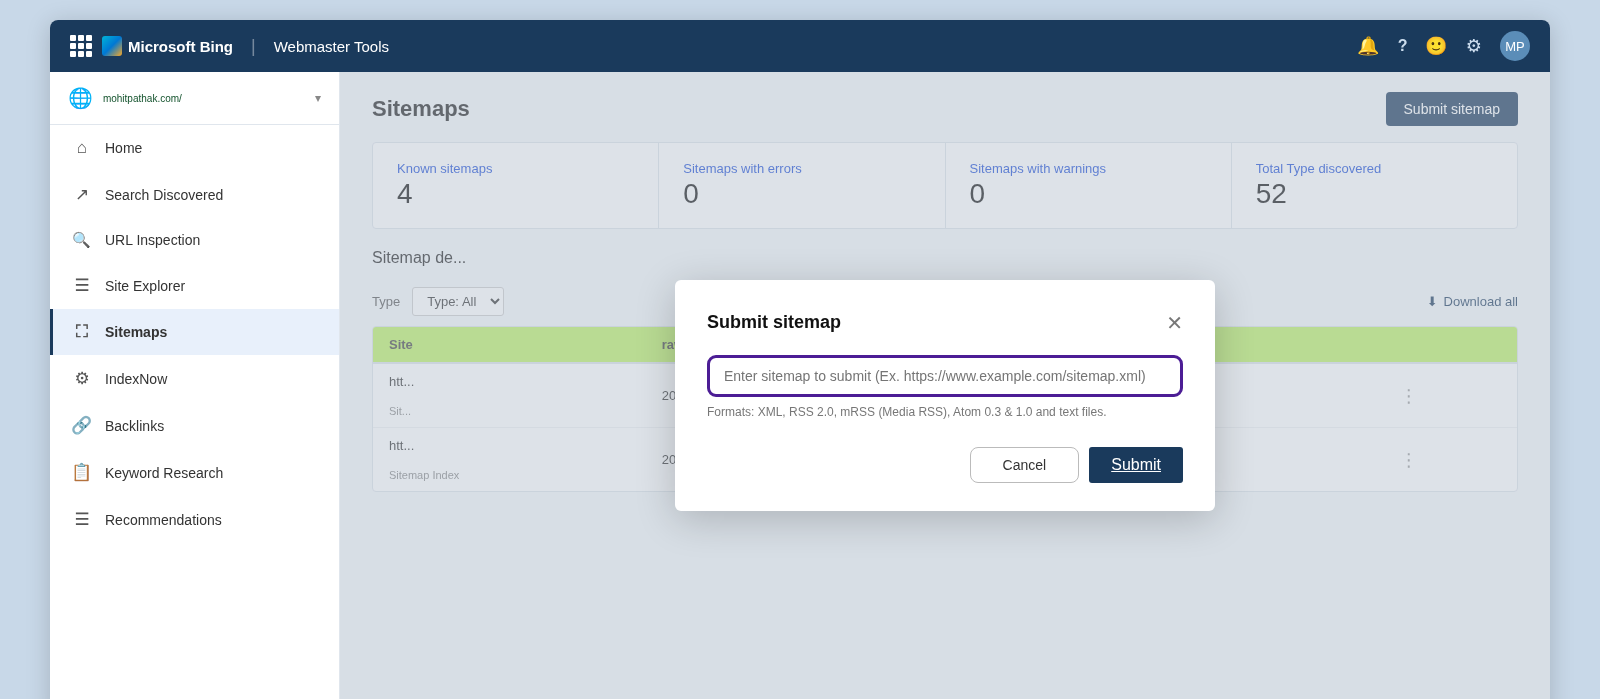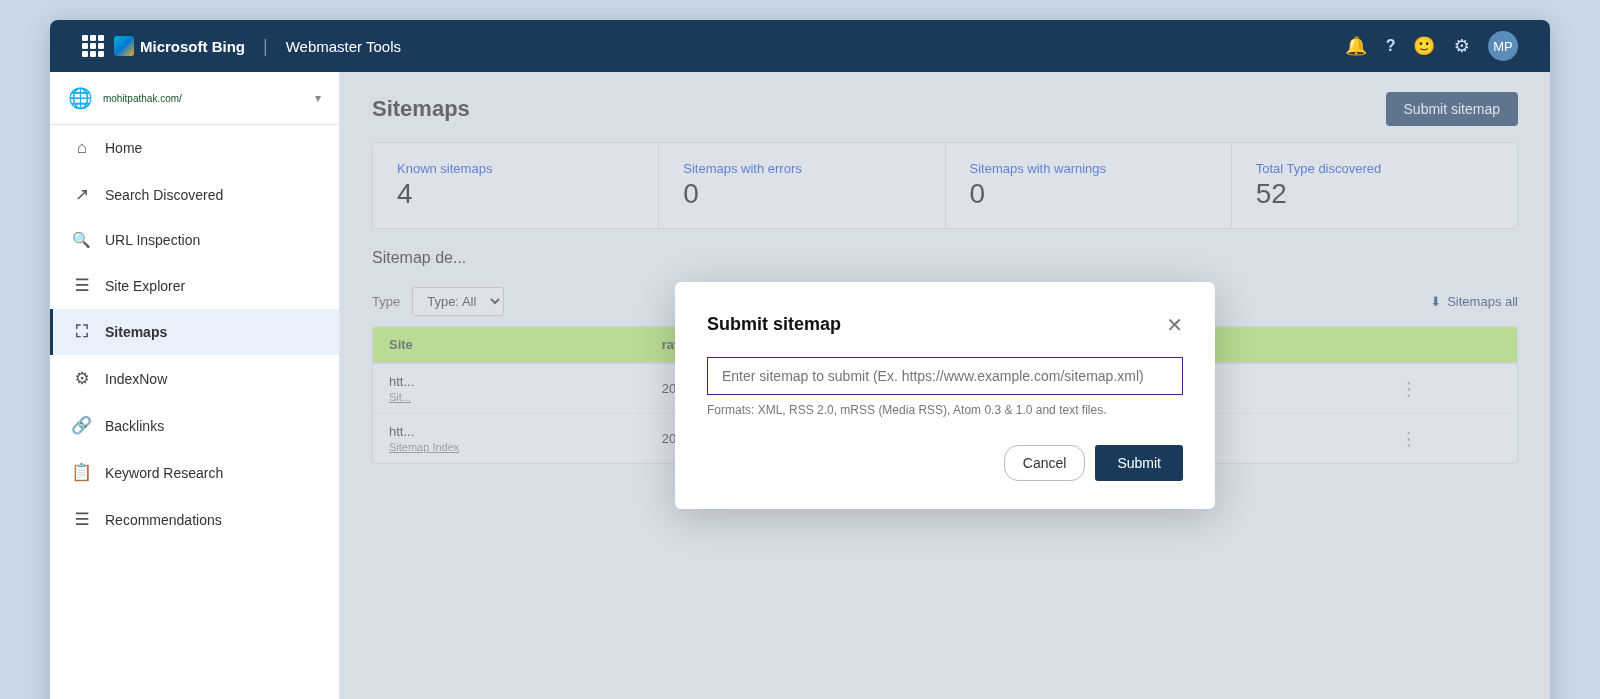--- a/index.html
+++ b/index.html
@@ -21,21 +21,21 @@
       overflow: hidden;
       box-shadow: 0 4px 24px rgba(0,0,0,0.18);
     }
 
     
     .topnav {
       background: #1a3a5c;
       height: 52px;
       display: flex;
       align-items: center;
-      padding: 0 32px;
+      padding: 0 20px;
       justify-content: space-between;
     }
     .topnav-left {
       display: flex;
       align-items: center;
       gap: 10px;
     }
     .topnav-grid-icon {
       display: grid;
       grid-template-columns: repeat(3,6px);
@@ -227,21 +227,21 @@
     }
     tbody tr:last-child { border-bottom: none; }
     tbody td {
       padding: 10px 16px;
       font-size: 13px;
       color: #333;
       vertical-align: middle;
     }
     .success-text { color: #2e7d32; font-weight: 500; }
     .row-menu { color: #999; font-size: 18px; cursor: pointer; }
-    .table-sub { font-size: 11px; color: #888; margin-top: 2px; text-decoration: underline; }
+    .table-sub { font-size: 11px; color: #888; margin-top: 16px; }
 
     
     .overlay {
       position: absolute;
       inset: 0;
       background: rgba(180,190,205,0.45);
       display: flex;
       align-items: center;
       justify-content: center;
       z-index: 100;
@@ -263,53 +263,54 @@
     .modal-title {
       font-size: 18px; font-weight: 600; color: #111;
     }
     .modal-close {
       background: none; border: none;
       font-size: 20px; color: #777; cursor: pointer;
       line-height: 1;
     }
     .modal-input {
       width: 100%;
-      border: 1px solid #4c1d95;
-      border-radius: 0;
+      border: 3px solid #4c1d95;
+      border-radius: 9px;
       padding: 10px 14px;
       font-size: 14px;
       color: #333;
       outline: none;
       margin-bottom: 8px;
     }
     .modal-hint {
       font-size: 12px; color: #777;
       margin-bottom: 28px;
     }
     .modal-actions {
       display: flex; justify-content: flex-end; gap: 10px;
     }
     .cancel-btn {
       background: #fff;
       border: 1px solid #bbb;
-      border-radius: 14px;
-      padding: 9px 18px;
+      border-radius: 8px;
+      padding: 9px 32px;
       font-size: 14px;
       cursor: pointer;
       color: #333;
     }
     .submit-btn {
       background: #1a3a5c;
       color: #fff;
       border: none;
       border-radius: 3px;
       padding: 9px 22px;
-      font-size: 14px;
+      font-size: 16px;
       cursor: pointer;
       font-weight: 500;
+      text-decoration: underline;
     }
   </style>
 </head>
 <body>
 
 <div class="window">
 
   <div class="topnav">
     <div class="topnav-left">
       <div class="topnav-grid-icon">
@@ -414,21 +415,21 @@
 
       <div class="section-header">
         <span>Sitemap de...</span>
       </div>
 
       <div class="filter-row">
         <span class="filter-label">Type</span>
         <select class="filter-select"><option>Type: All</option></select>
         <button class="download-all-btn">
           <span>⬇</span>
-          <span>Sitemaps all</span>
+          <span>Download all</span>
         </button>
       </div>
 
       <div class="table-wrap">
         <table>
           <thead>
             <tr>
               <th>Site</th>
               <th>rawl</th>
               <th>Status</th>

